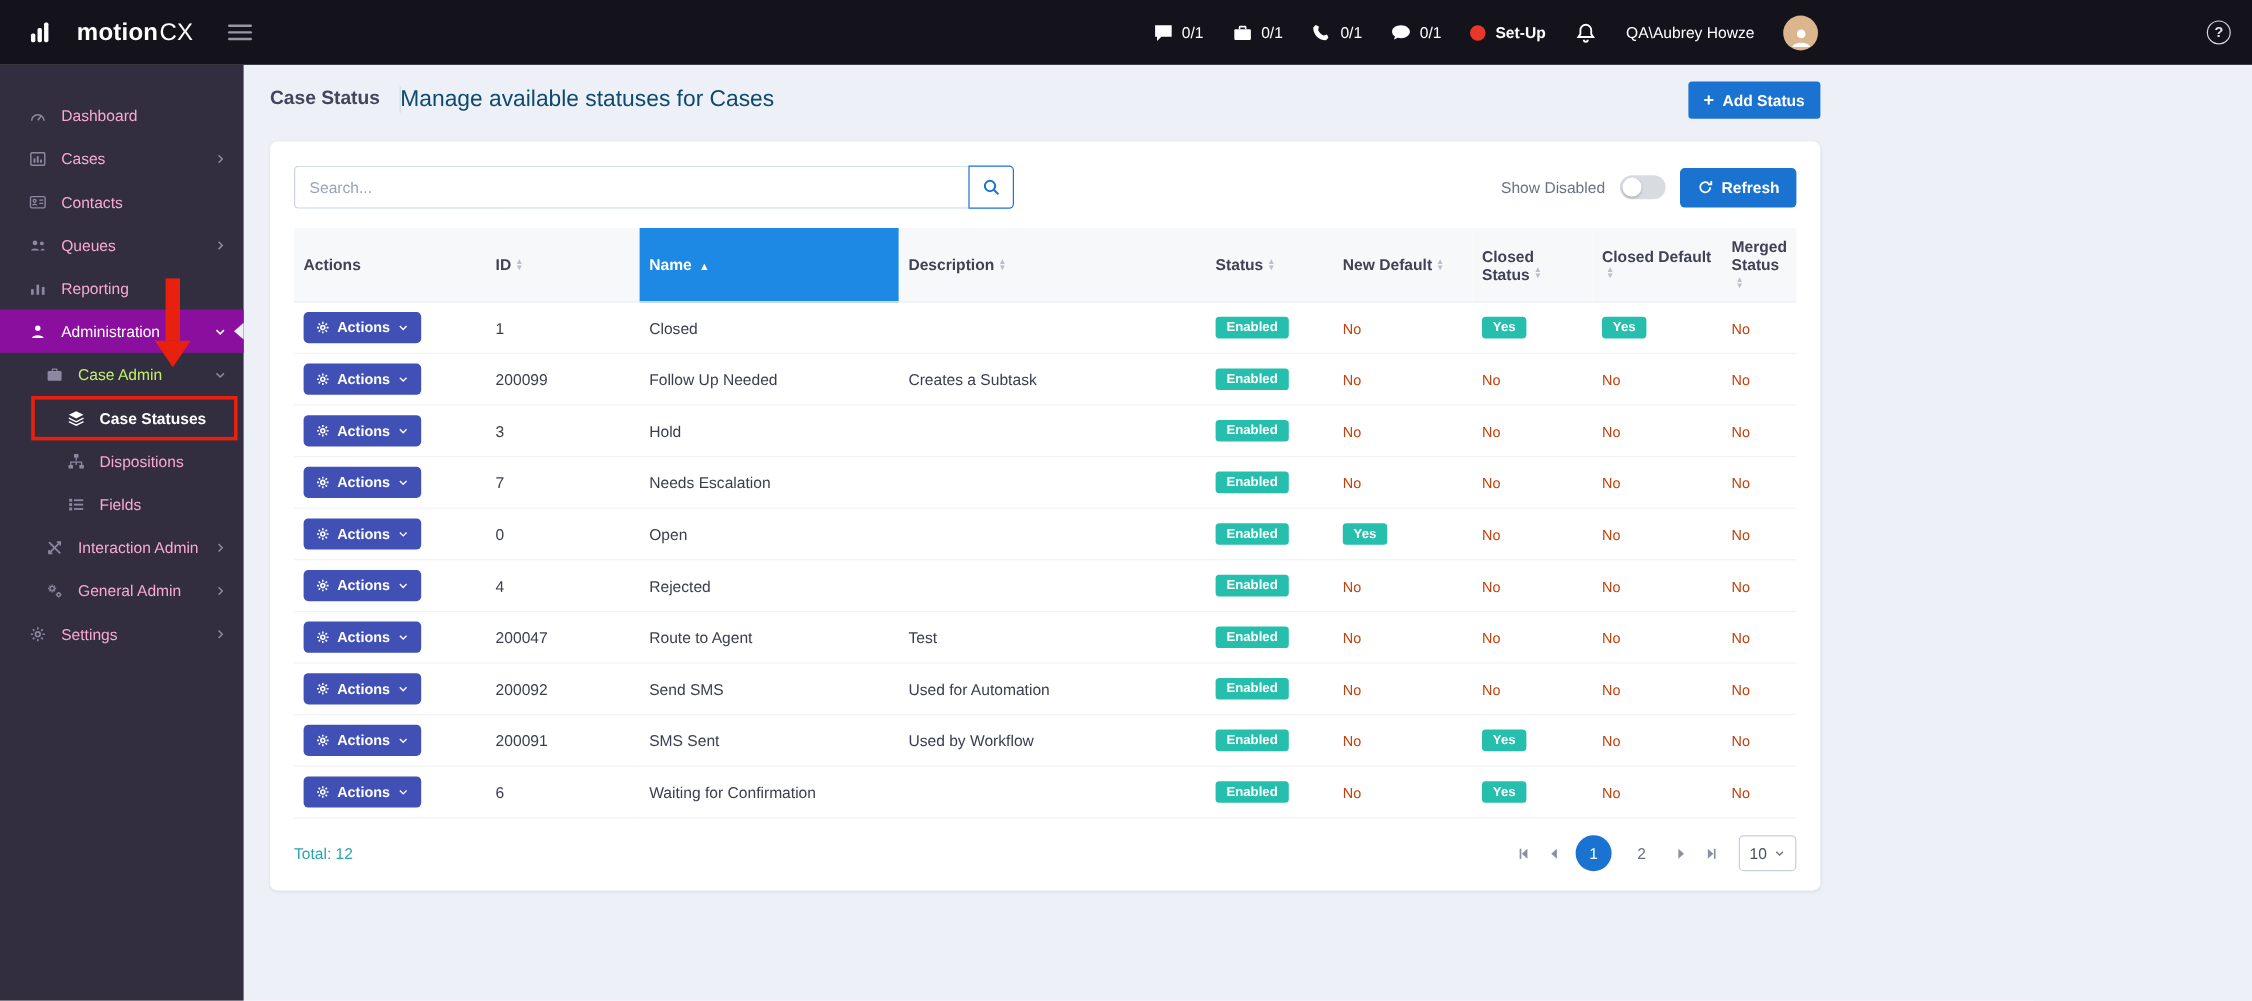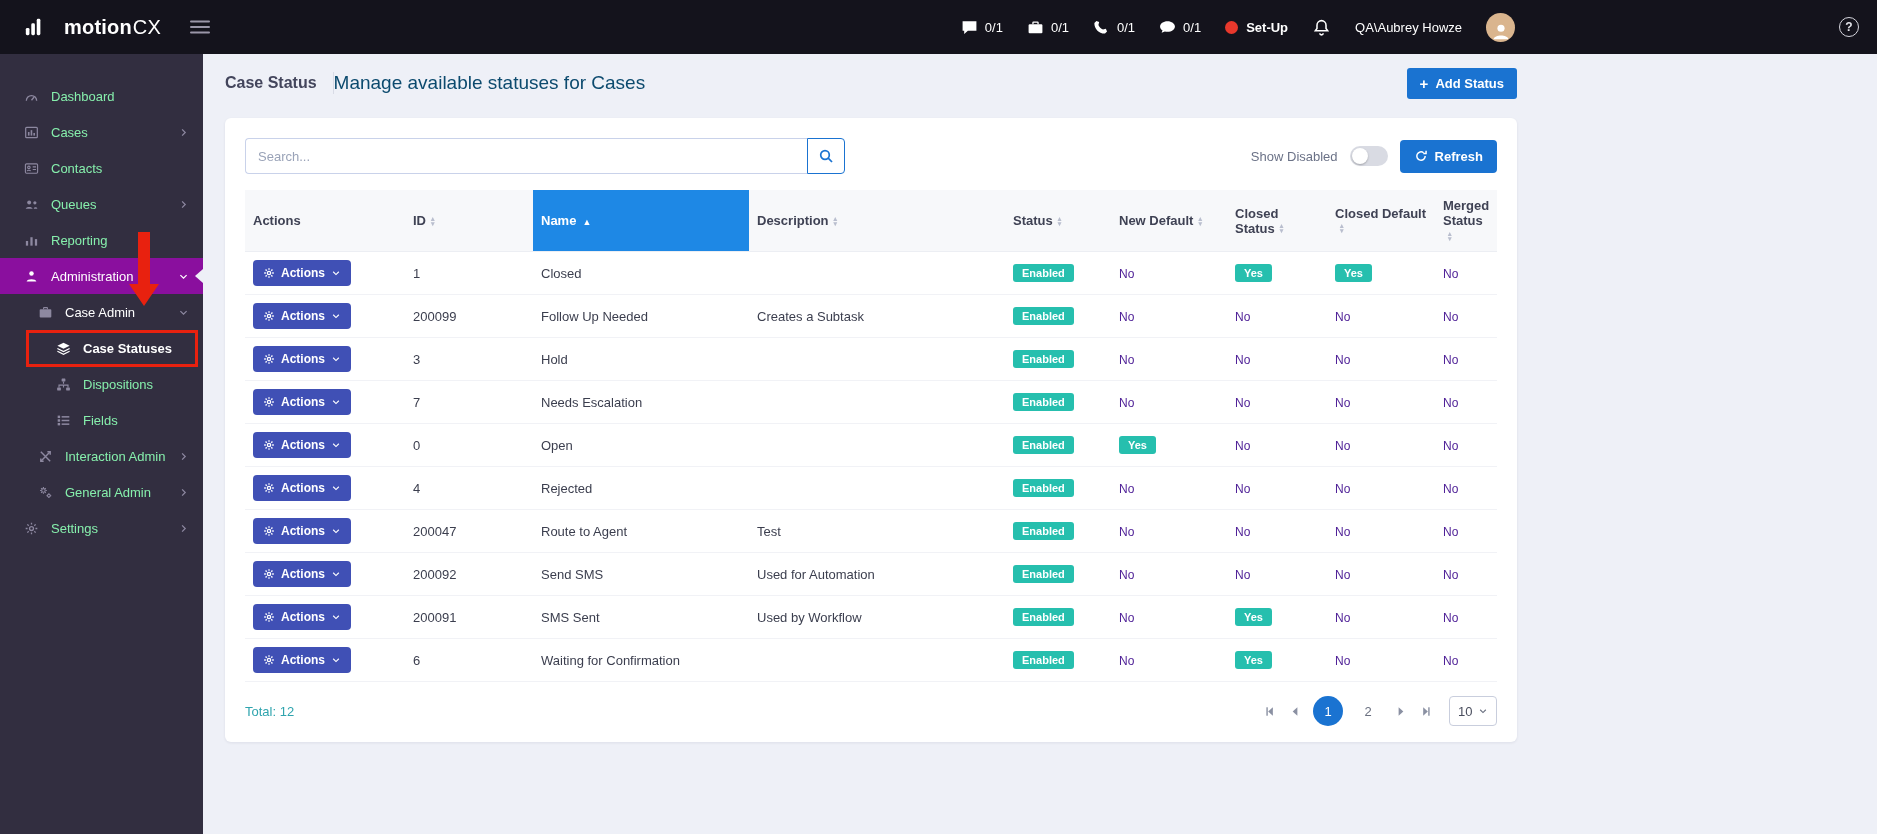--- a/index.html
+++ b/index.html
@@ -30,28 +30,28 @@
   .setup-label{font-weight:700;font-size:13px}
   .bell{width:19px;height:19px;color:#fff;cursor:pointer}
   .user-name{font-weight:400;font-size:13px;cursor:pointer;white-space:nowrap}
   .avatar{width:29px;height:29px;border-radius:50%;background:#dab58e;overflow:hidden;cursor:pointer;display:flex;align-items:flex-end;justify-content:center}
   .avatar .ic{width:22px;height:22px}
   .help{width:20px;height:20px;border:1.5px solid #d6d6de;border-radius:50%;display:flex;align-items:center;justify-content:center;
     font-size:12px;font-weight:700;color:#e4e4ea;margin-left:300px;cursor:pointer}
 
   
   .sidebar{position:absolute;top:54px;left:0;width:203px;height:780px;background:var(--sidebar-bg);z-index:20;padding-top:24px}
-  .sb-item{display:flex;align-items:center;height:36px;padding-right:14px;color:#86efac;font-size:13px;cursor:pointer;position:relative}
+  .sb-item{display:flex;align-items:center;height:36px;padding-right:14px;color:#f9a8d4;font-size:13px;cursor:pointer;position:relative}
   .sb-item .sb-icon{width:15px;height:15px;margin-right:12px;flex:0 0 15px;color:#8d88a0;display:inline-flex}
   .lvl0{padding-left:24px}
   .lvl1{padding-left:38px}
   .lvl2{padding-left:56px}
   .sb-item.active{background:var(--purple);color:#fff}
   .sb-item.active .sb-icon,.sb-item.active .sb-chev{color:#fff}
-  .sb-item.expanded{color:#ffffff}
+  .sb-item.expanded{color:#bef264}
   .sb-item.selected{color:#fff;font-weight:700}
   .sb-item.selected .sb-icon{color:#fff}
   .sb-chev{margin-left:auto;width:11px;height:11px;color:#8d88a0;display:inline-flex}
   .notch{position:absolute;right:0;top:50%;transform:translateY(-50%);width:0;height:0;
     border-top:7px solid transparent;border-bottom:7px solid transparent;border-right:8px solid var(--main-bg)}
 
   
   .annotation-arrow{position:absolute;left:129px;top:232px;z-index:40;pointer-events:none}
   .arrow-shaft{width:12px;height:52px;background:var(--red-annotation);margin:0 auto}
   .arrow-head{width:0;height:0;border-left:15px solid transparent;border-right:15px solid transparent;border-top:22px solid var(--red-annotation)}
@@ -88,21 +88,21 @@
     padding:8px;height:52px;vertical-align:middle;border-bottom:1px solid #eceef3}
   .grid th.active{background:var(--header-blue);color:#fff}
   .sort{display:inline-flex;flex-direction:column;margin-left:5px;vertical-align:middle;font-size:7px;line-height:5px;color:#b9bece;position:relative;top:-1px}
   .sort-active{margin-left:6px;font-size:9px;color:#fff}
   .grid td{padding:8px;font-size:13px;color:#3b3e4e;border-bottom:1px solid #f1f2f6;height:40px;vertical-align:middle}
   .actions-btn{background:var(--indigo);color:#fff;border:none;border-radius:4px;padding:6px 10px;font-size:12px;font-weight:600;
     display:inline-flex;align-items:center;gap:6px;cursor:pointer;font-family:"Liberation Sans",sans-serif}
   .ic-gear{width:12px;height:12px;display:inline-flex}
   .ic-chev{width:10px;height:10px;display:inline-flex}
   .badge{display:inline-block;background:var(--teal);color:#fff;font-size:11px;font-weight:600;padding:3px 9px;border-radius:3px}
-  .no-text{font-size:12px;color:#4c1d95}
+  .no-text{font-size:12px;color:#c2410c}
 
   .card-footer{display:flex;align-items:center;margin-top:14px}
   .total{color:#2fa4ae;font-size:13px}
   .pagination{margin-left:auto;display:flex;align-items:center;gap:10px}
   .page-btn{width:15px;height:15px;color:#8a90a2;cursor:pointer;display:inline-flex}
   .page-num{width:30px;height:30px;border-radius:50%;display:flex;align-items:center;justify-content:center;font-size:13px;color:#6a7080;cursor:pointer}
   .page-num.active{background:var(--accent-blue);color:#fff}
   .size-select{width:48px;height:30px;border:1px solid #c9cedd;border-radius:4px;display:flex;align-items:center;justify-content:space-between;
     padding:0 8px;font-size:13px;color:#4a4e5e;margin-left:6px;cursor:pointer;background:#fff}
   .ic-chev-dark{width:10px;height:10px;color:#6a7080;display:inline-flex}

